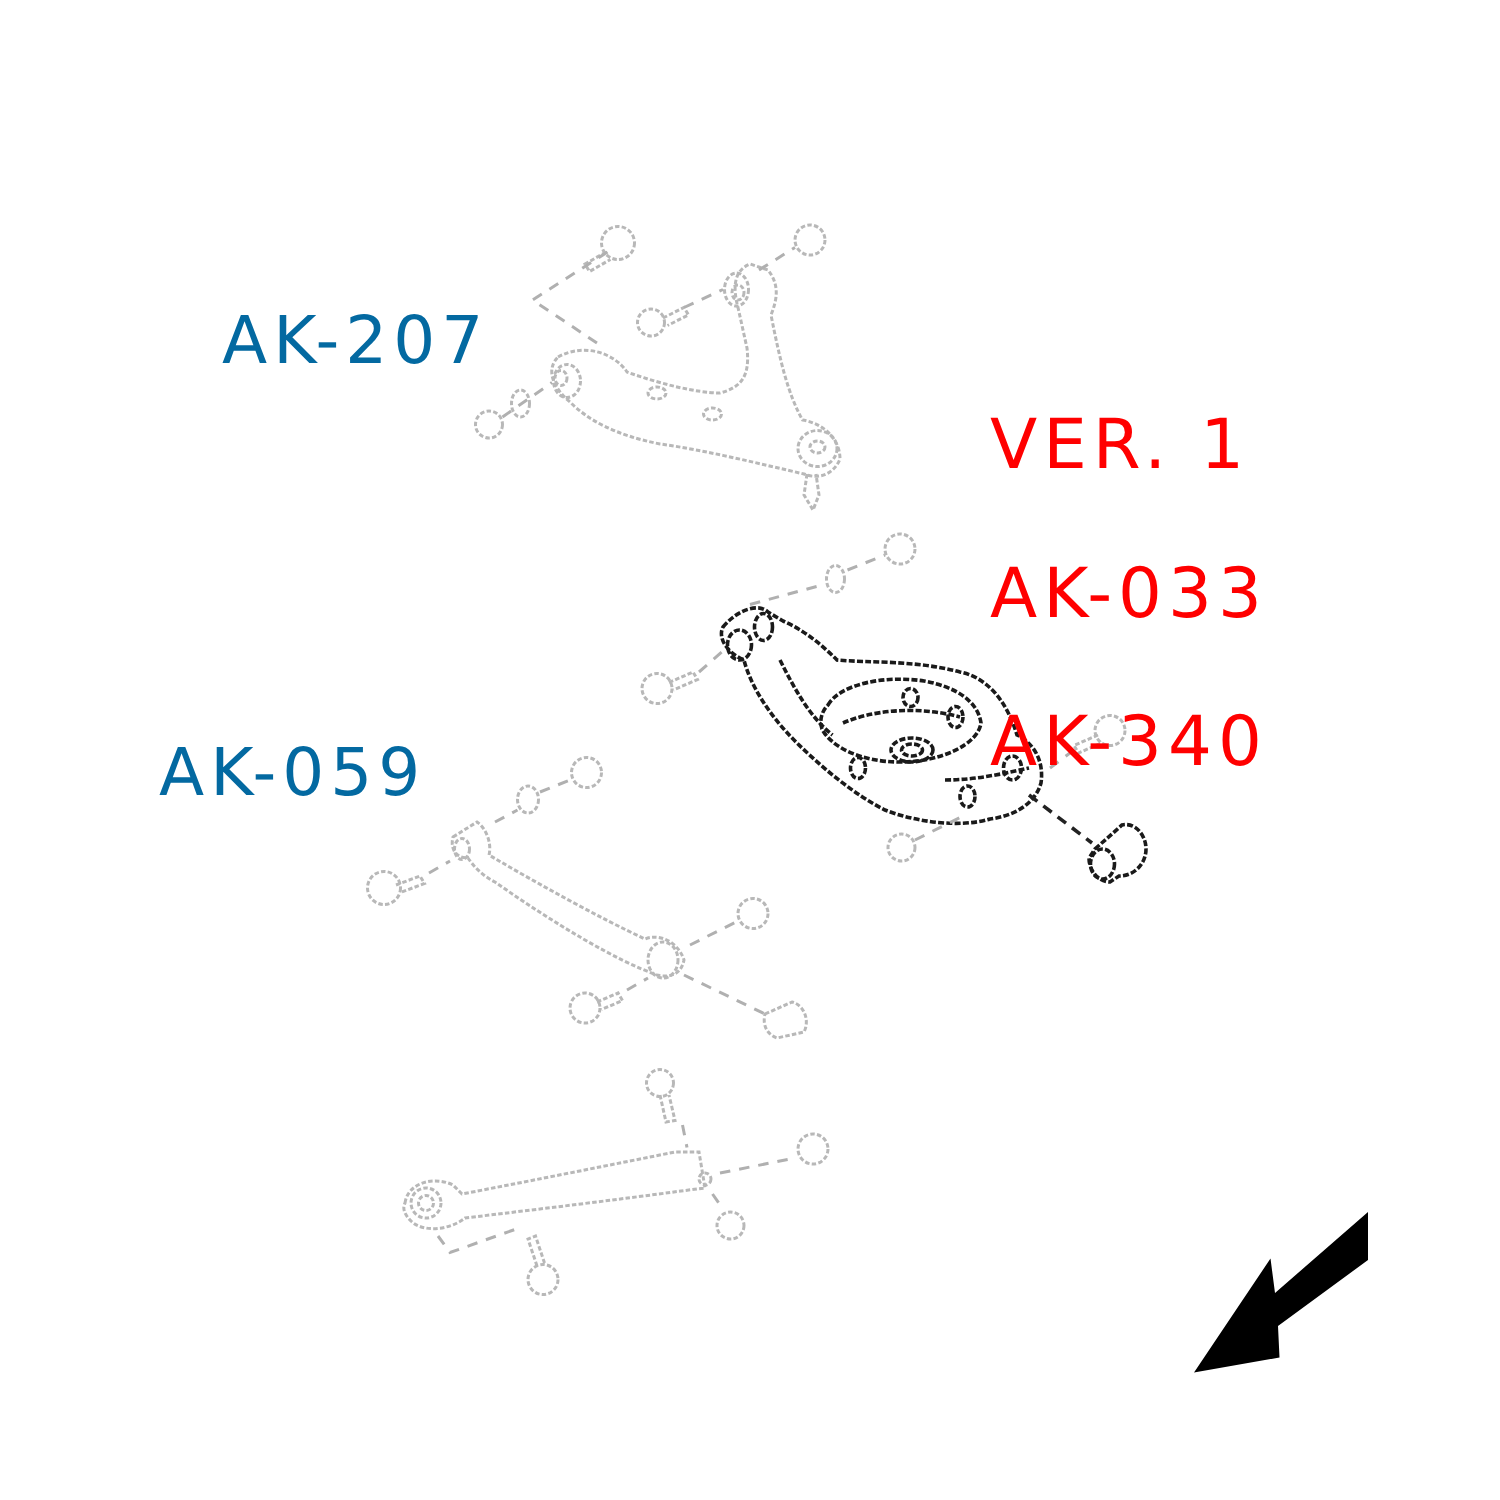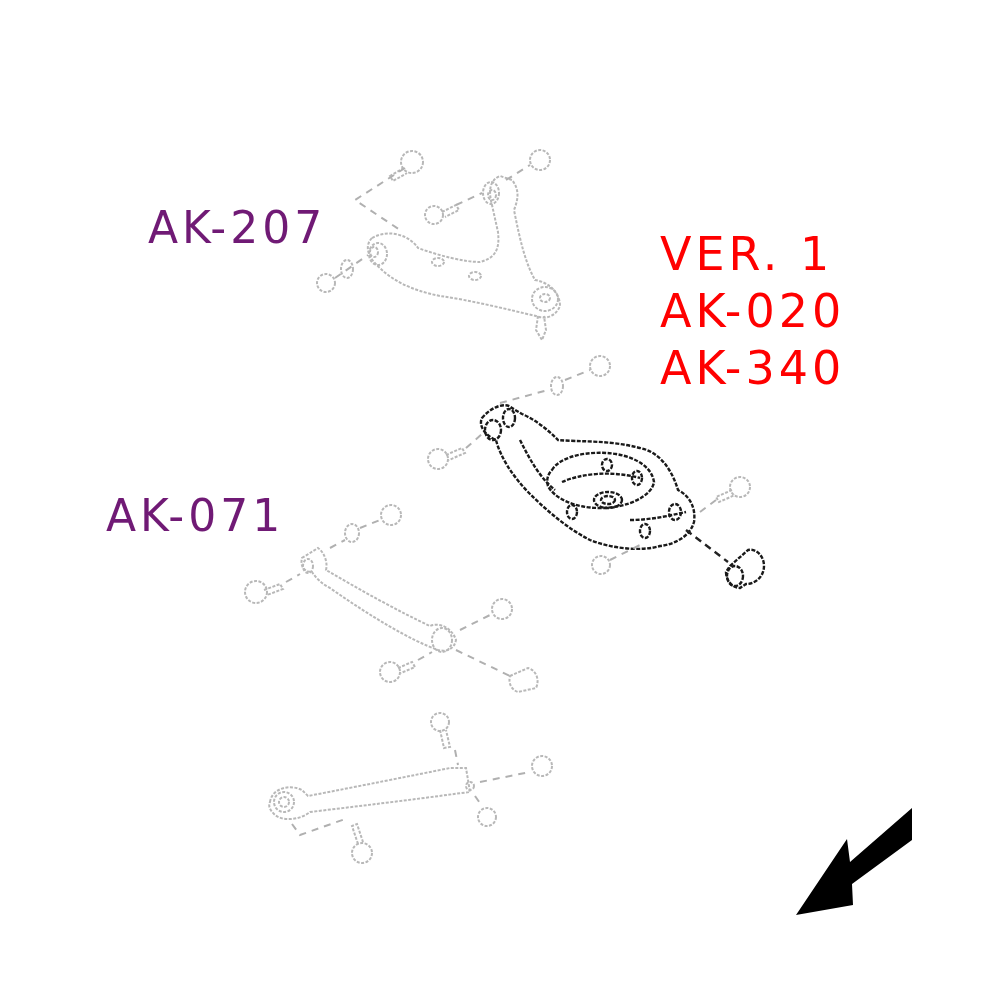--- a/index.html
+++ b/index.html
@@ -1,20 +1,20 @@
 <!DOCTYPE html>
 <html><head>
 <meta charset="utf-8">
 <style>
   html, body { margin:0; padding:0; background:#ffffff; }
   body { width:1000px; height:1000px; position:relative; overflow:hidden; font-family:"DejaVu Sans", sans-serif; }
   .canvas { position:absolute; left:0; top:0; width:1000px; height:1000px; }
   .label { position:absolute; font-family:"DejaVu Sans", sans-serif; font-weight:normal; letter-spacing:4px; white-space:nowrap; line-height:1; }
-  .label.faded { color:#701a75; font-size:44px; }
-  .label.active { color:#ff0000; font-size:46px; line-height:57px; }
+  .label.faded { color:#0369a1; font-size:44px; }
+  .label.active { color:#ff0000; font-size:46px; line-height:57px;margin-top:42px; }
   .stack { position:absolute; left:660px; top:226px; }
   .stack div { display:block; }
   svg .faint { stroke:#b8b8b8; fill:none; stroke-width:2; stroke-dasharray:3 1.5; }
   svg .dash-faint { stroke:#b0b0b0; fill:none; stroke-width:2; stroke-dasharray:7 6; }
   svg .dark { stroke:#1a1a1a; fill:none; stroke-width:2.4; stroke-dasharray:4 1.5; }
   svg .dark-fill { stroke:#1a1a1a; fill:#fff; stroke-width:2.4; stroke-dasharray:4 1.5; }
   svg .dash-dark { stroke:#222; fill:none; stroke-width:2.4; stroke-dasharray:7 5; }
 </style>
 </head>
 <body>
@@ -120,20 +120,20 @@
       <path class="dash-faint" d="M475,796 L482,806"></path>
       <circle class="faint" cx="362" cy="853" r="10"></circle>
       <path class="faint" d="M358,844 L352,826 L357,824 L363,842"></path>
       <path class="dash-faint" d="M292,824 L300,835 L348,818"></path>
     </g>
 
     <polygon fill="#000000" points="912,808 912,840 852,884 853,905 796,915 847,839 850,862"></polygon>
   </svg>
 
   <div class="label faded" style="left:148px; top:206px;">AK-207</div>
-  <div class="label faded" style="left:106px; top:494px;">AK-071</div>
+  <div class="label faded" style="left:106px; top:494px;">AK-059</div>
 
   <div class="stack">
     <div class="label active" style="position:static;">VER. 1</div>
-    <div class="label active" style="position:static;">AK-020</div>
+    <div class="label active" style="position:static;">AK-033</div>
     <div class="label active" style="position:static;">AK-340</div>
   </div>
 </div>
 
 </body></html>

